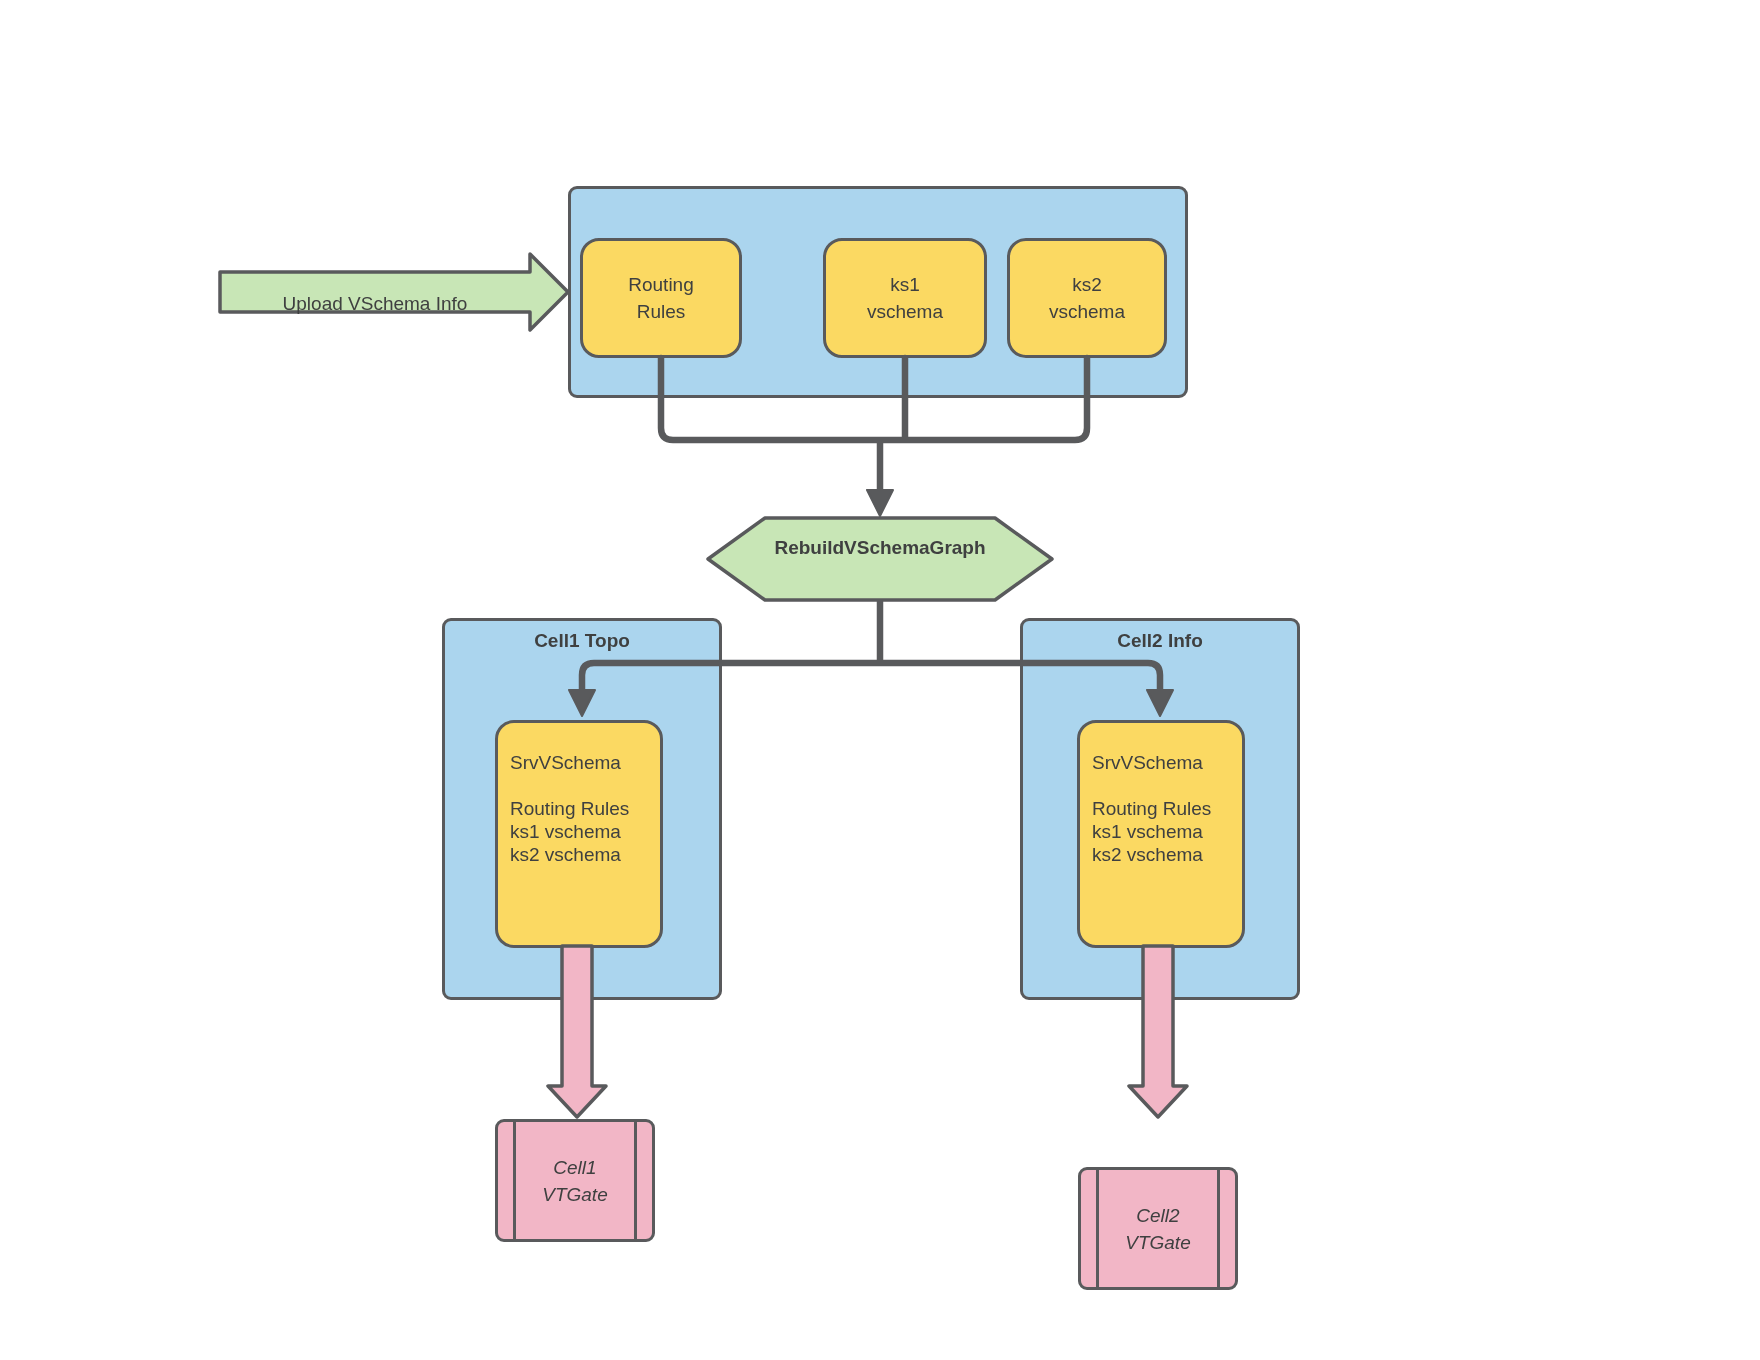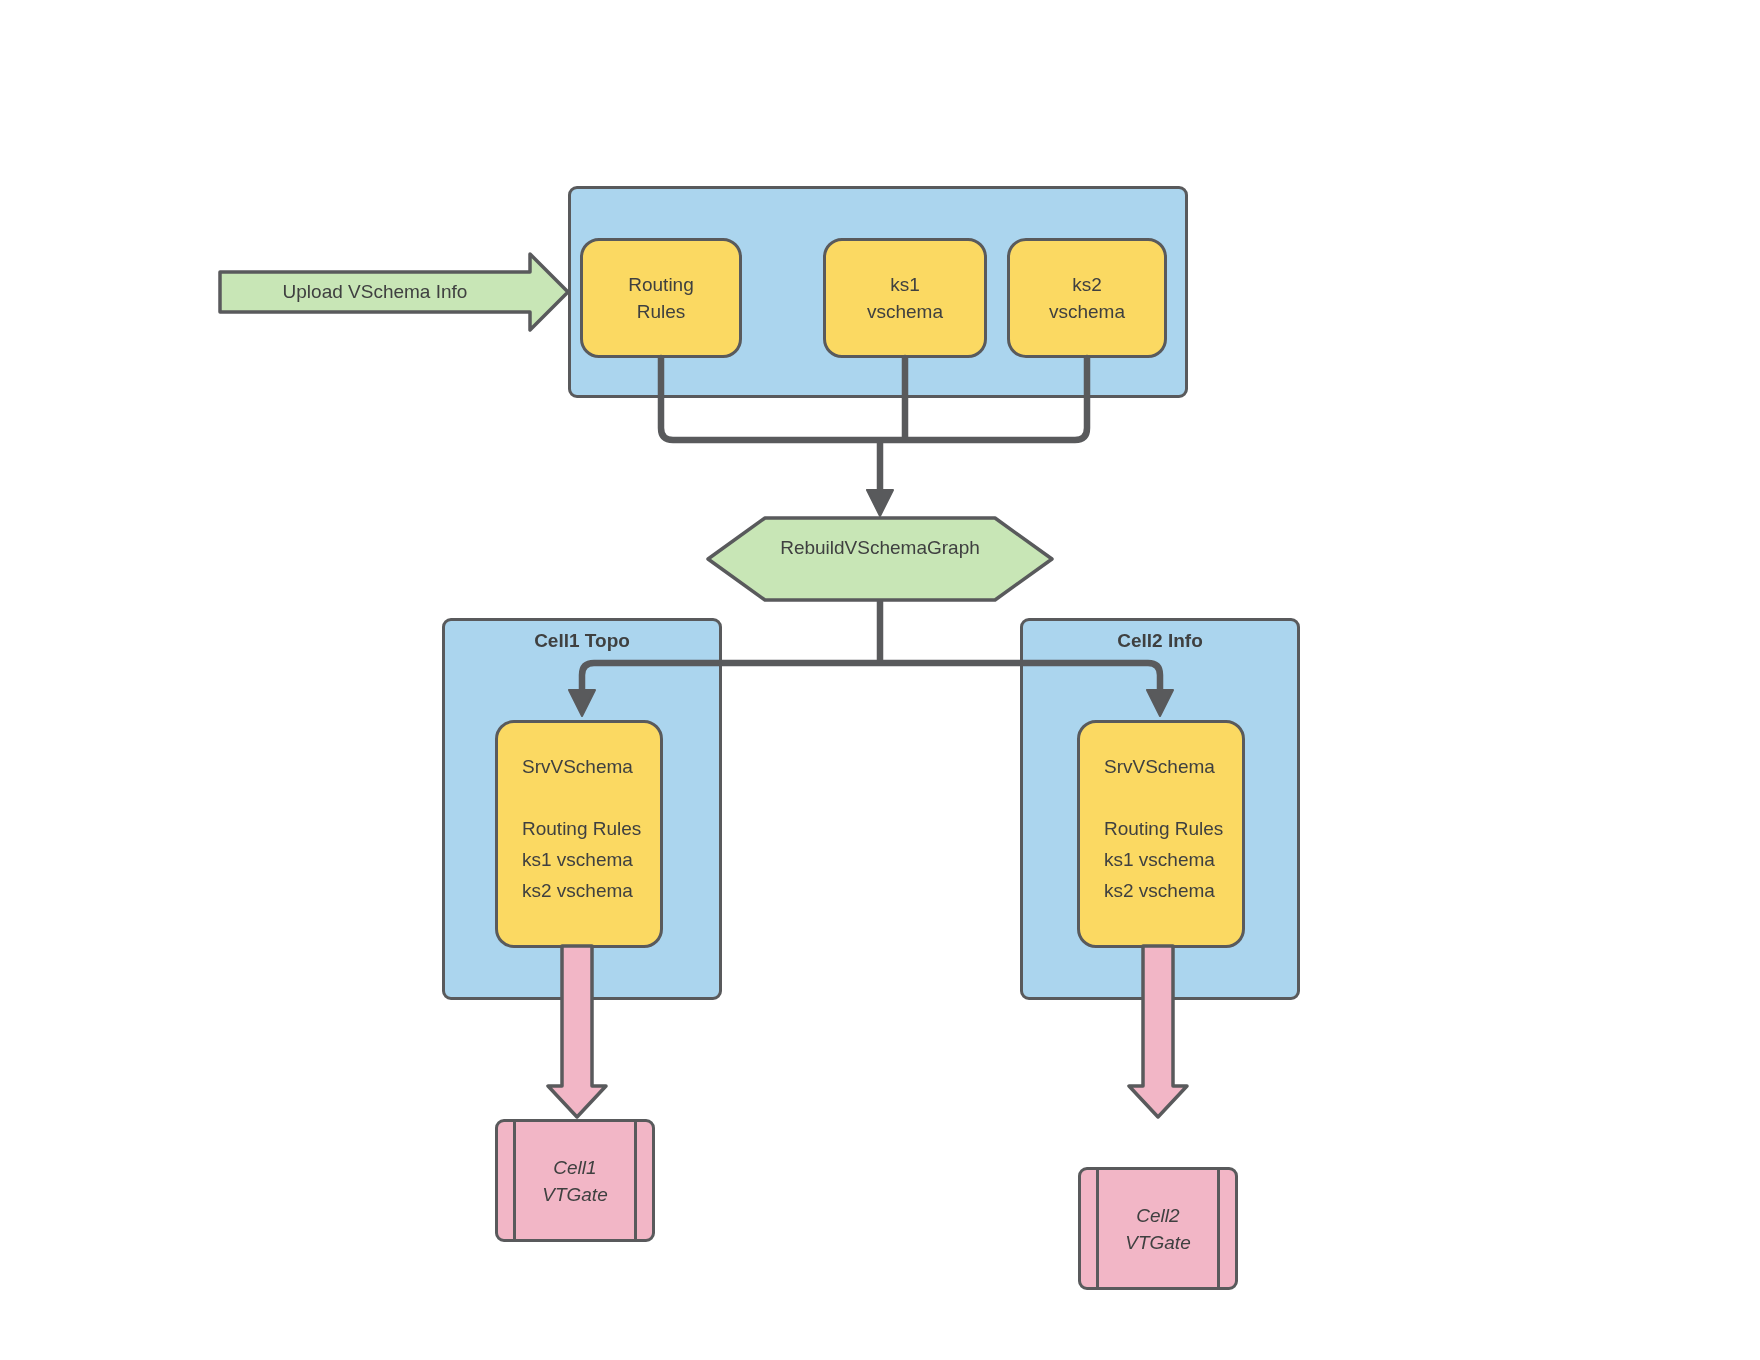--- a/index.html
+++ b/index.html
@@ -19,21 +19,21 @@
   .center-label{
     display:flex;align-items:center;justify-content:center;
     text-align:center;font-size:19px;line-height:27px;white-space:pre-line;
   }
   .layer{position:absolute;left:0;top:0;pointer-events:none;}
   .ln{fill:none;stroke:var(--line);stroke-width:6.5;stroke-linejoin:round;stroke-linecap:round;}
   .head{fill:var(--line);stroke:var(--line);stroke-width:2;stroke-linejoin:round;}
   .green-shape{fill:var(--green);stroke:var(--line);stroke-width:3.5;stroke-linejoin:round;}
   .pink-shape{fill:var(--pink);stroke:var(--line);stroke-width:3.5;stroke-linejoin:round;}
   .overlay-label{position:absolute;display:flex;align-items:center;justify-content:center;font-size:19px;text-align:center;}
-  .srv-text{position:absolute;left:0;right:0;top:0;padding:28px 14px 0 24px;font-size:19px;line-height:31px;white-space:pre-line;}
+  .srv-text{position:absolute;left:0;right:0;top:0;padding:28px 14px 0 12px;font-size:19px;line-height:23px;white-space:pre-line;}
   .vtgate-bar{position:absolute;top:0;bottom:0;width:3px;background:var(--line);}
   .vtgate-label{position:absolute;left:0;right:0;top:0;bottom:0;}
 </style>
 </head>
 <body>
 
 <div class="canvas">
 
   <div class="box blue" style="left:568px;top:186px;width:620px;height:212px;">
     <div class="box yellow center-label" style="left:9px;top:49px;width:162px;height:120px;">
@@ -95,16 +95,16 @@
     <polygon class="head" points="1160,716 1147,690 1173,690"></polygon>
 
     <polygon class="green-shape" points="708,559 765,518 995,518 1052,559 995,600 765,600"></polygon>
 
     <polygon class="green-shape" points="220,272 530,272 530,254 568,292 530,330 530,312 220,312"></polygon>
 
     <polygon class="pink-shape" points="562,946 592,946 592,1086 606,1086 577,1117 548,1086 562,1086"></polygon>
     <polygon class="pink-shape" points="1143,946 1173,946 1173,1086 1187,1086 1158,1117 1129,1086 1143,1086"></polygon>
   </svg>
 
-  <div class="overlay-label" style="left:220px;top:272px;width:310px;height:40px;">Upload VSchema Info</div>
-  <div class="overlay-label" style="left:708px;top:518px;width:344px;height:60px;">RebuildVSchemaGraph</div>
+  <div class="overlay-label" style="left:220px;top:284px;width:310px;height:40px;">Upload VSchema Info</div>
+  <div class="overlay-label" style="left:708px;top:518px;width:344px;height:60px;font-weight:bold;">RebuildVSchemaGraph</div>
 
 </div>
 
 </body></html>

